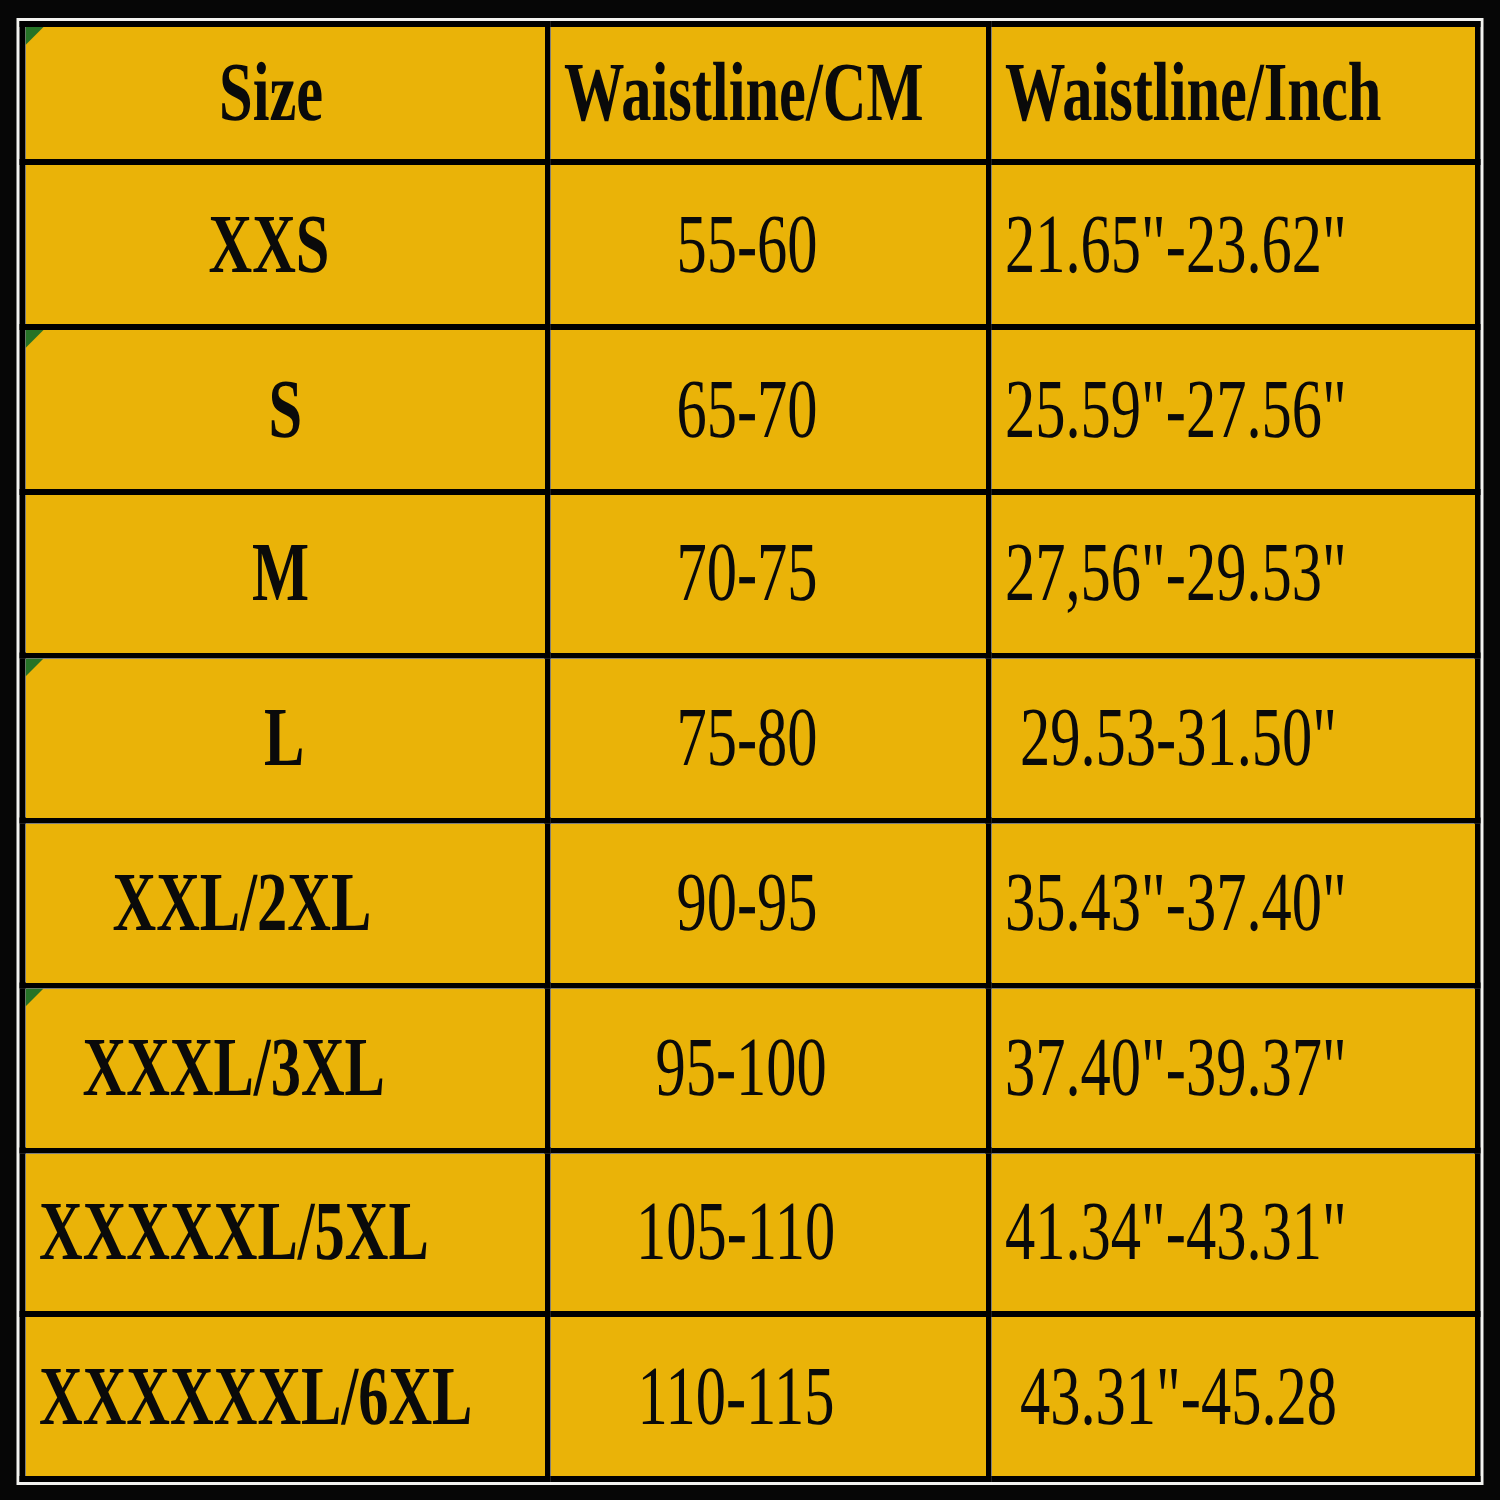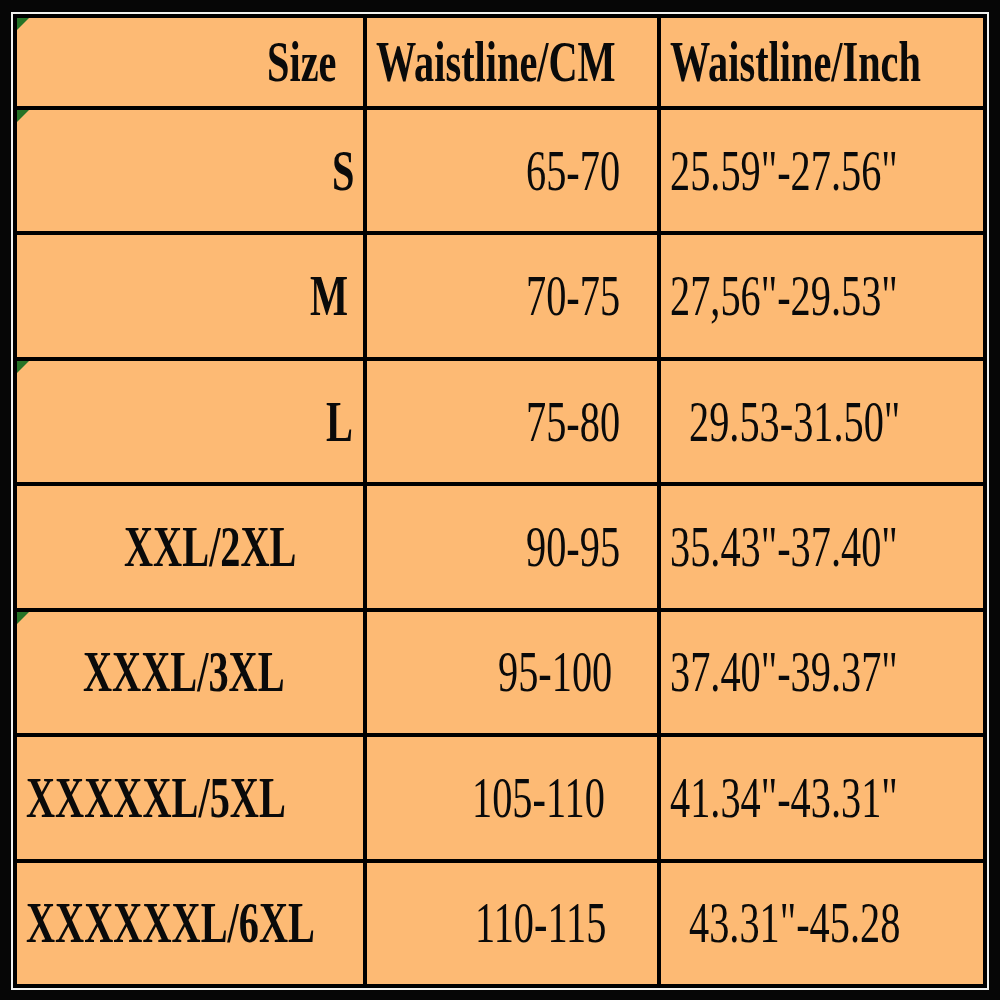--- a/index.html
+++ b/index.html
@@ -31,26 +31,26 @@
     border-collapse: collapse;
     table-layout: fixed;
     background: #fcfcfa;
     border: 2px solid #000;
   }
   col.col-size  { width: 36.1%; }
   col.col-cm    { width: 30.3%; }
   col.col-inch  { width: 33.6%; }
   th, td {
     border: 4px solid #000;
-    text-align: right;
+    text-align: center;
     vertical-align: middle;
     padding: 0 0 0 9px;
     position: relative;
     overflow: hidden;
-    background: #fdba74;
+    background: #eab308;
   }
   thead tr { height: 92px; }
   .txt {
     font-family: "Liberation Serif", "DejaVu Serif", serif;
     font-size: 56px;
     color: #0a0a0a;
     display: inline-block;
     transform: scaleX(0.72);
     transform-origin: left center;
     white-space: nowrap;
@@ -89,20 +89,25 @@
           <th class="c-cm">
             <span class="txt">Waistline/CM</span>
           </th>
           <th class="c-inch">
             <span class="txt">Waistline/Inch</span>
           </th>
         </tr>
       </thead>
       <tbody id="rows">
           <tr>
+            <td class="c-size"><span class="txt">XXS</span></td>
+            <td class="c-cm"><span class="txt">55-60</span></td>
+            <td class="c-inch"><span class="txt">21.65"-23.62"</span></td>
+          </tr>
+          <tr>
             <td class="c-size"><span class="marker" style="border-top-color: rgb(38, 115, 38);"></span><span class="txt">S</span></td>
             <td class="c-cm"><span class="txt">65-70</span></td>
             <td class="c-inch"><span class="txt">25.59"-27.56"</span></td>
           </tr>
           <tr>
             <td class="c-size"><span class="txt">M</span></td>
             <td class="c-cm"><span class="txt">70-75</span></td>
             <td class="c-inch"><span class="txt">27,56"-29.53"</span></td>
           </tr>
           <tr>

